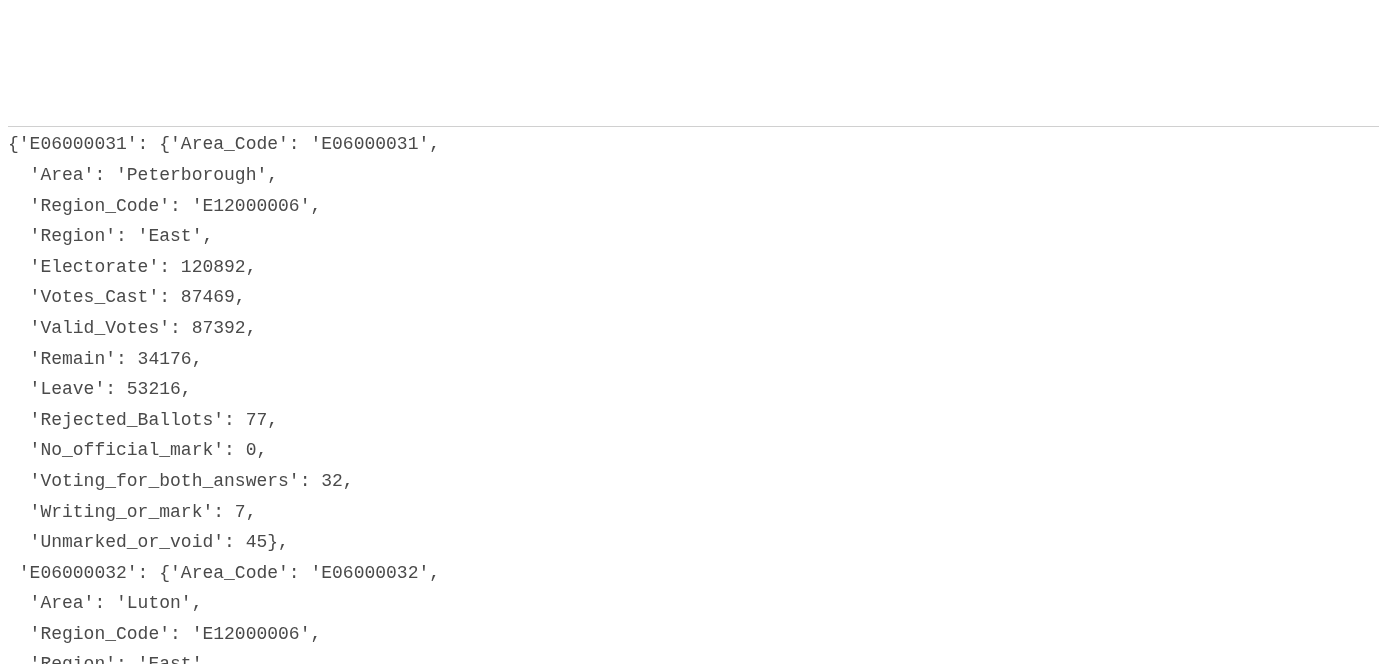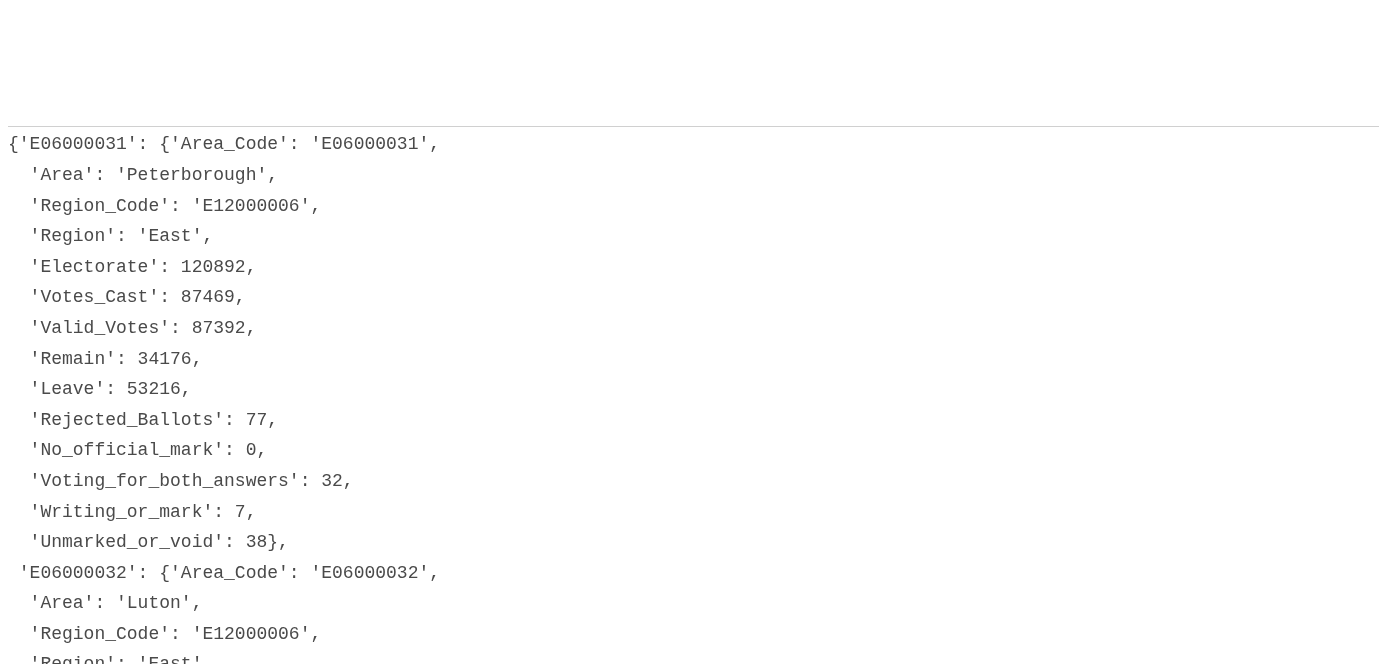--- a/index.html
+++ b/index.html
@@ -32,21 +32,21 @@
 <span>  'Region': 'East',</span>
 <span>  'Electorate': 120892,</span>
 <span>  'Votes_Cast': 87469,</span>
 <span>  'Valid_Votes': 87392,</span>
 <span>  'Remain': 34176,</span>
 <span>  'Leave': 53216,</span>
 <span>  'Rejected_Ballots': 77,</span>
 <span>  'No_official_mark': 0,</span>
 <span>  'Voting_for_both_answers': 32,</span>
 <span>  'Writing_or_mark': 7,</span>
-<span>  'Unmarked_or_void': 38},</span>
+<span>  'Unmarked_or_void': 45},</span>
 <span> 'E06000032': {'Area_Code': 'E06000032',</span>
 <span>  'Area': 'Luton',</span>
 <span>  'Region_Code': 'E12000006',</span>
 <span>  'Region': 'East',</span>
 </div>
 
 
 
 
 </body></html>

